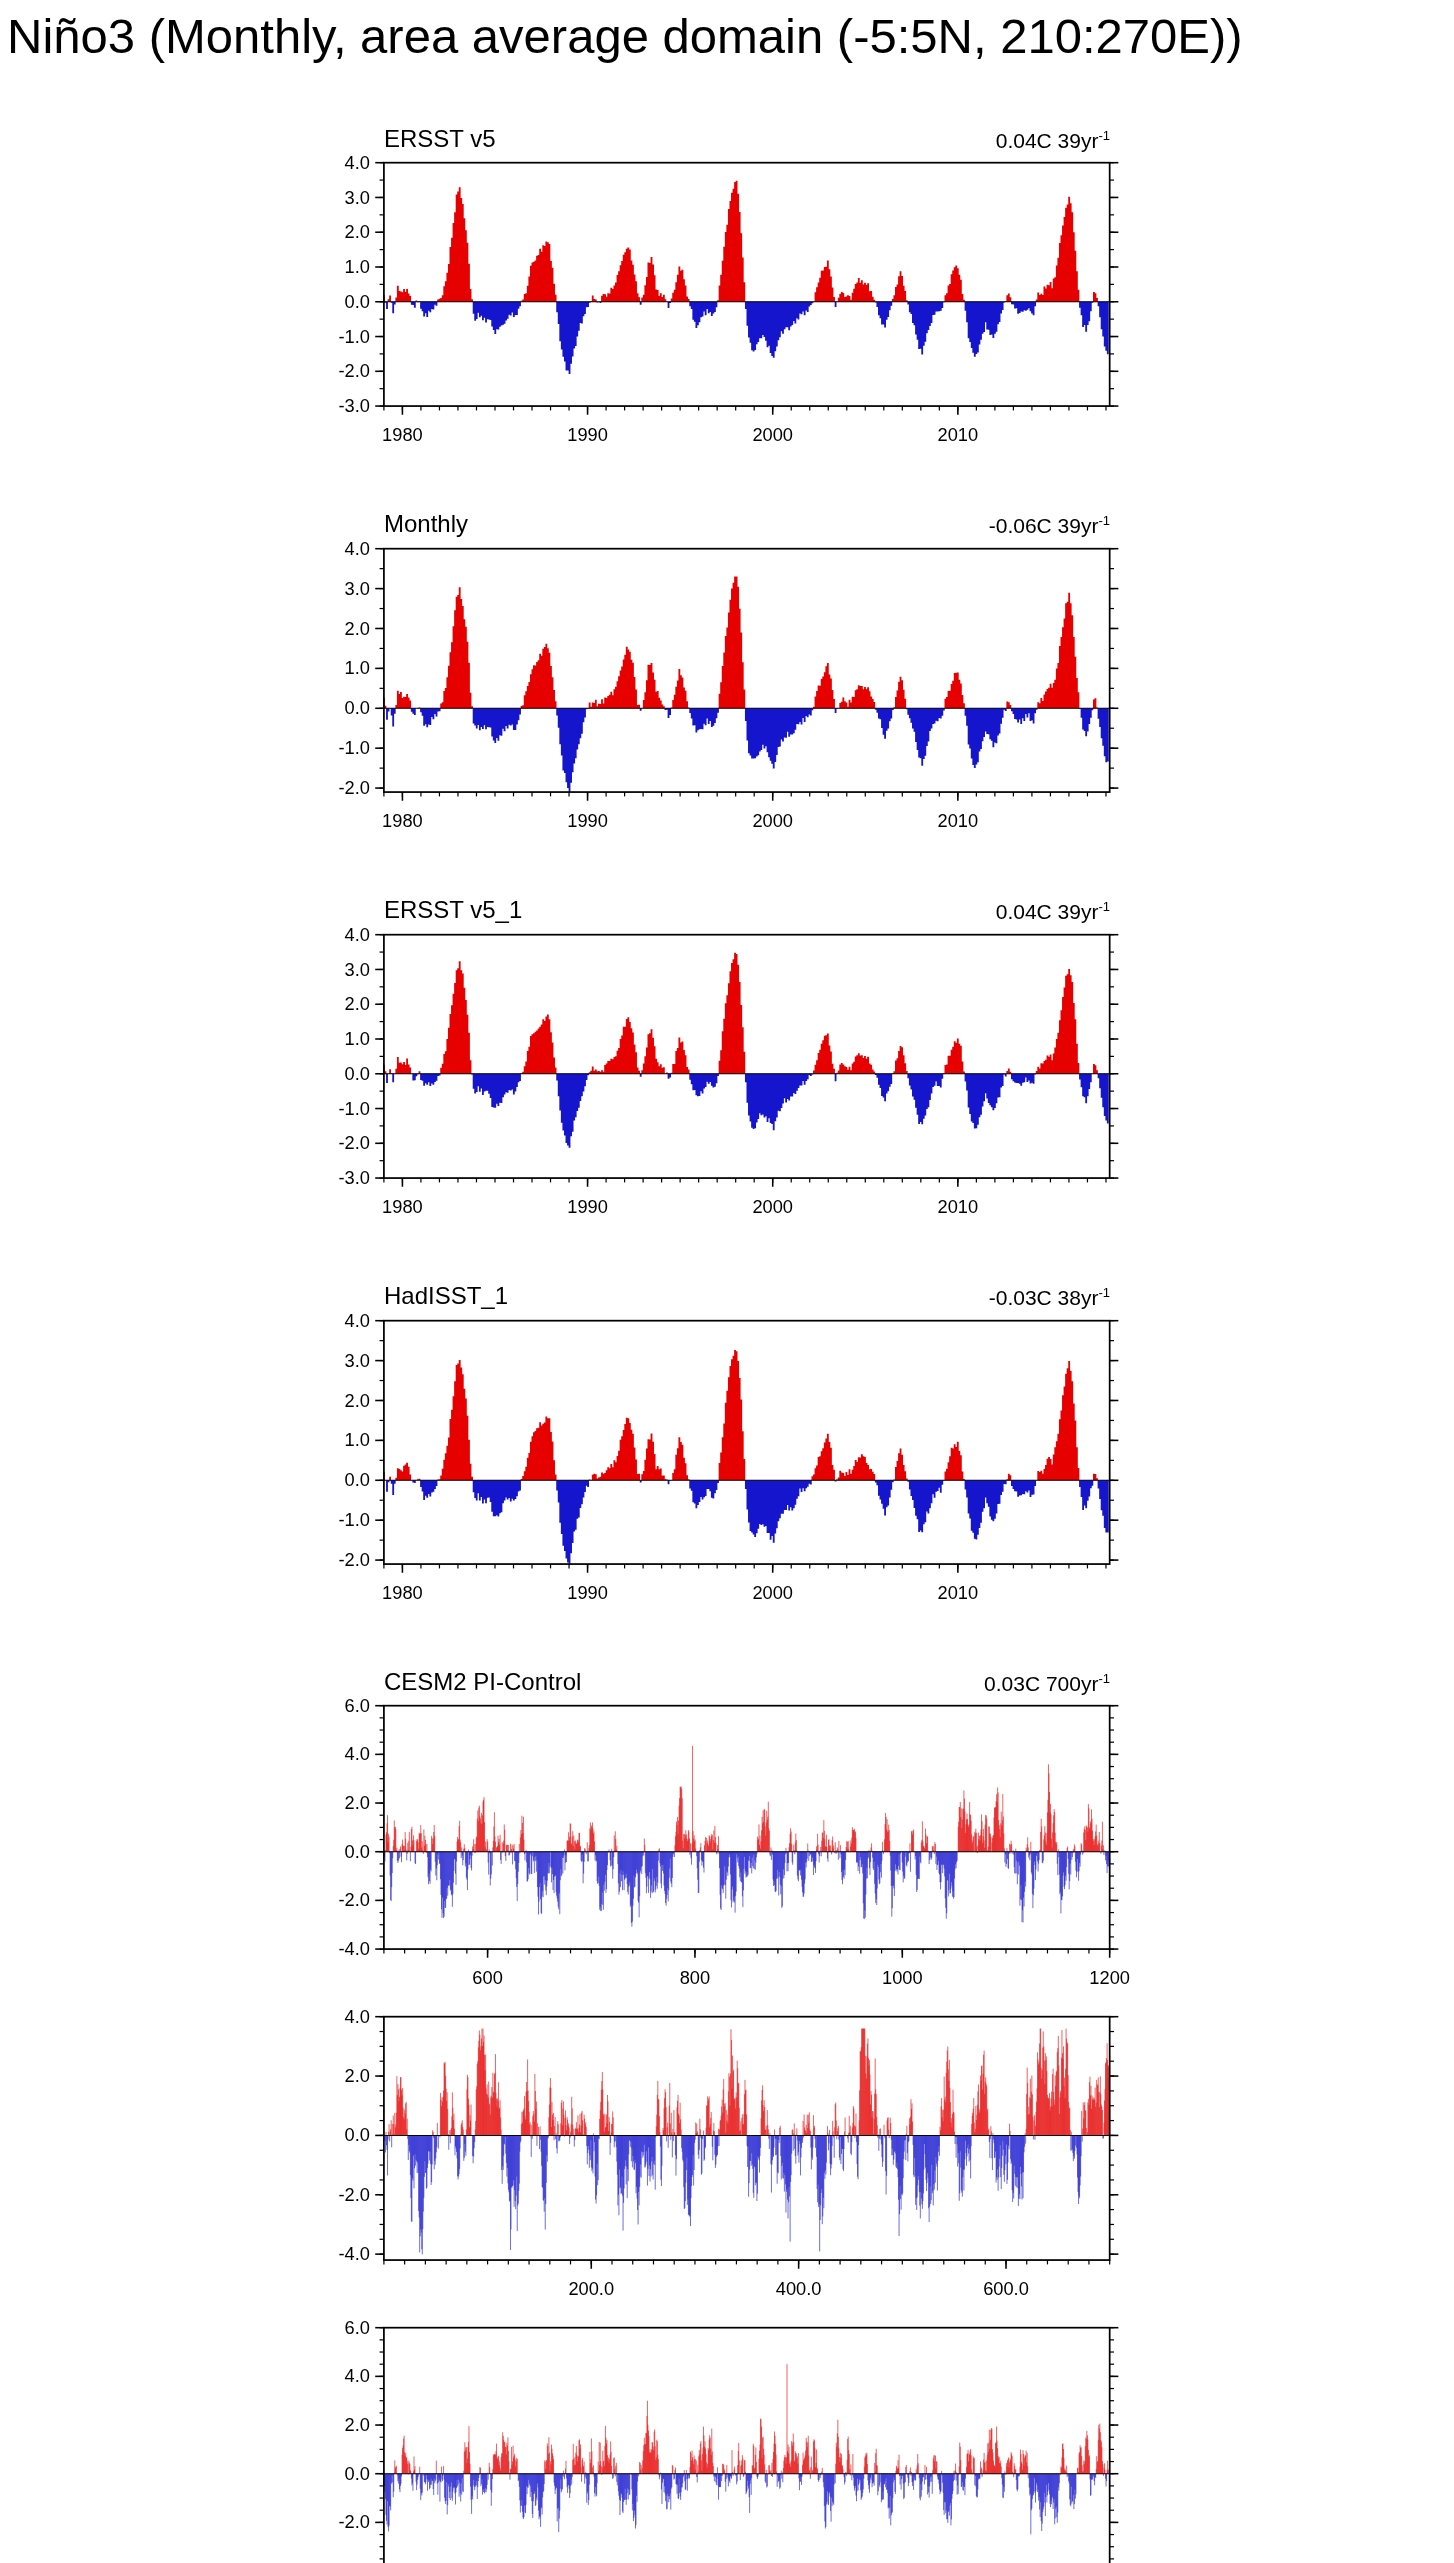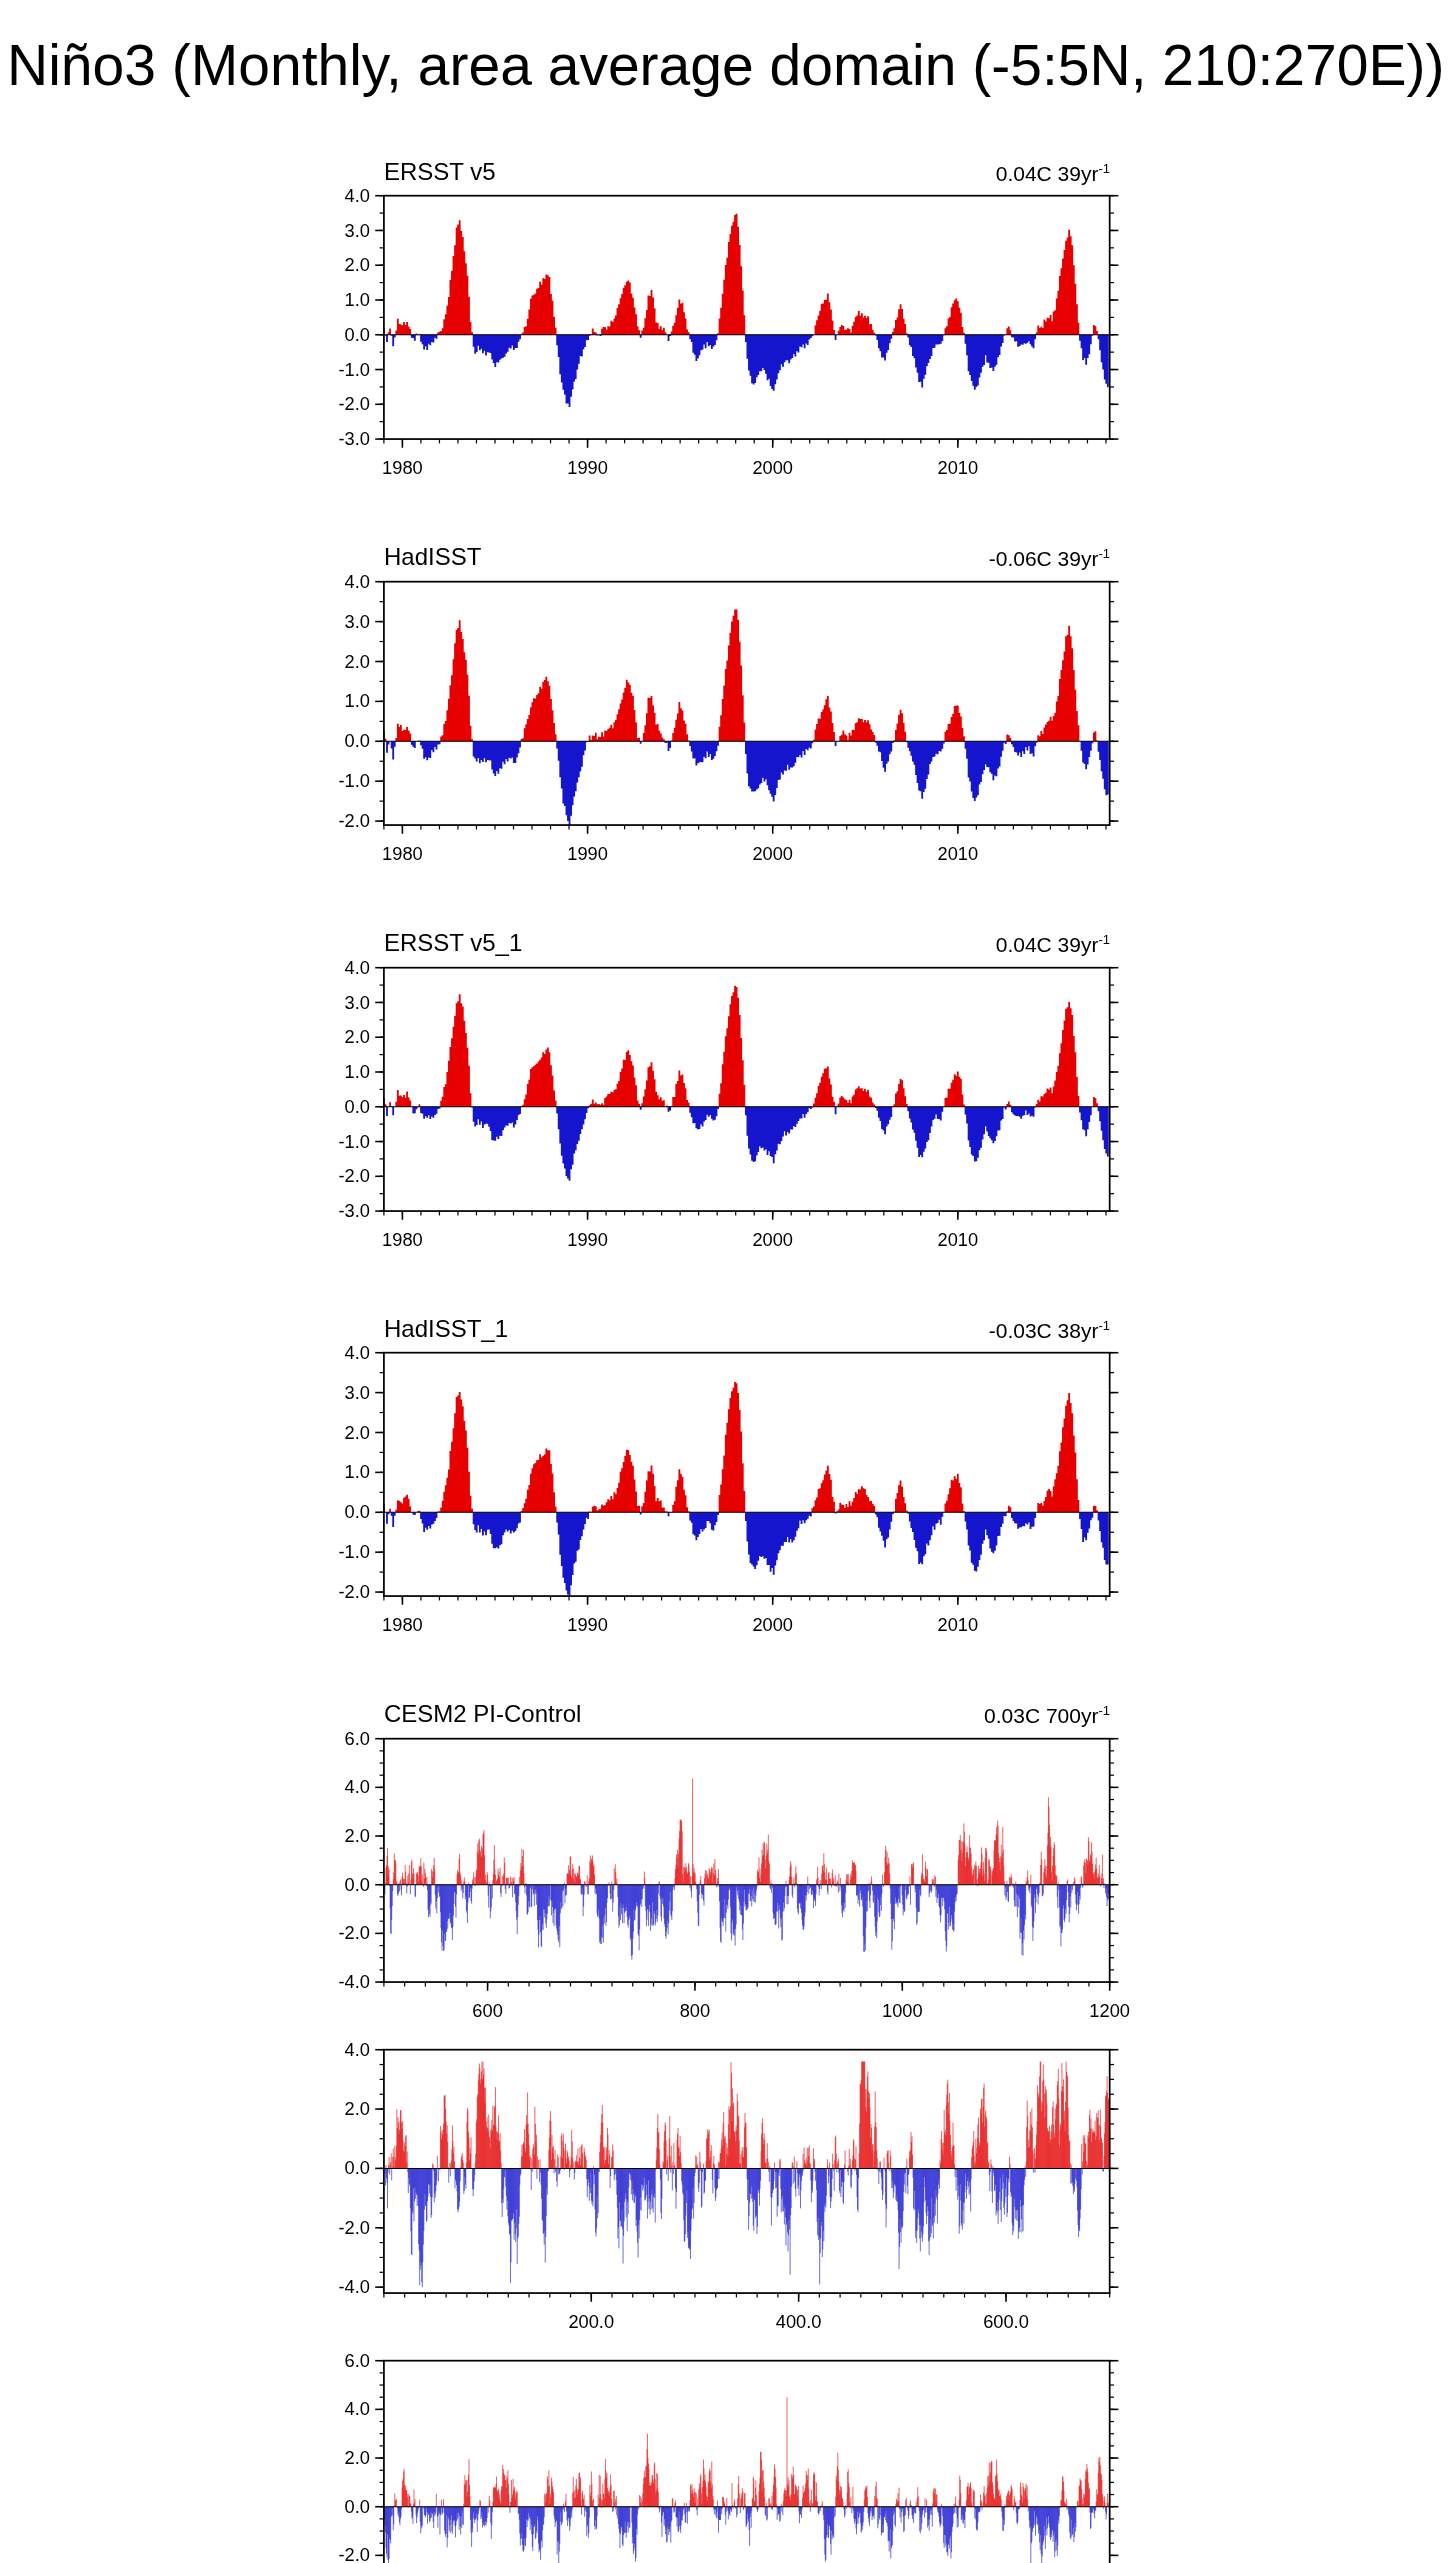--- a/index.html
+++ b/index.html
@@ -1,17 +1,17 @@
 <!DOCTYPE html>
 <html style="font-size:14px"><head>
 <meta charset="utf-8">
 <style>
   html,body{margin:0;padding:0;background:#ffffff;}
   body{width:1455px;height:2563px;font-family:"Liberation Sans",sans-serif;color:#000;overflow:hidden;}
-  .figure-title{font-size:57px;line-height:1.1;padding:10.4px 3.5px 3.5px 7px;white-space:nowrap;margin-top:24px;}
+  .figure-title{font-size:49px;line-height:1.1;padding:10.4px 3.5px 3.5px 7px;white-space:nowrap;}
   .panel{margin-top:12px;}
   .panel-header{display:flex;justify-content:space-between;align-items:flex-end;
     padding-left:384px;padding-right:345px;margin-bottom:1.7px;text-align:center;}
   .panel-title{font-size:24px;}
   .trend-label{font-size:21px;margin-top:48px;}
   .trend-label sup{font-size:13px;}
   svg.chart{display:block;margin-left:323px;}
   .ticktext{font-size:21px;font-family:"Liberation Sans",sans-serif;fill:#000;}
 </style>
 </head>
@@ -130,21 +130,21 @@
           <line x1="91.30102040816324" y1="290" x2="91.30102040816324" y2="300" stroke-width="1.8"></line>
           <line x1="304.3112244897957" y1="290" x2="304.3112244897957" y2="300" stroke-width="1.8"></line>
           <line x1="517.3214285714281" y1="290" x2="517.3214285714281" y2="300" stroke-width="1.8"></line>
           <line x1="730.3316326530604" y1="290" x2="730.3316326530604" y2="300" stroke-width="1.8"></line>
         </g>
         <rect x="70" y="10" width="835" height="280" fill="none" stroke="#000000" stroke-width="2"></rect>
       </svg>
     </div>
     <div class="panel">
       <div class="panel-header">
-        <span class="panel-title">HadISST</span>
+        <span class="panel-title">Monthly</span>
         <span class="trend-label"><span>-0.06C 39yr</span><sup>-1</sup></span>
       </div>
       <svg class="chart" width="878" height="299" viewBox="0 0 1010 344">
         <path d="M73.56 193.6V206.8M75.34 193.6V197.4M78.90 193.6V201.8M80.68 193.6V214.7M82.46 193.6V199.8M102.03 193.6V197.7M103.81 193.6V200.0M105.59 193.6V201.2M109.15 193.6V194.1M112.71 193.6V198.2M114.49 193.6V202.2M116.27 193.6V213.7M118.05 193.6V211.9M119.83 193.6V215.4M121.61 193.6V212.3M123.39 193.6V212.7M125.17 193.6V203.5M126.95 193.6V206.2M128.73 193.6V200.3M130.51 193.6V203.2M132.29 193.6V197.3M134.07 193.6V197.1M173.22 193.6V211.1M175.00 193.6V213.3M176.78 193.6V216.8M178.56 193.6V212.9M180.34 193.6V219.0M182.12 193.6V215.2M183.90 193.6V217.5M185.68 193.6V213.2M187.46 193.6V217.7M189.24 193.6V215.2M191.02 193.6V215.3M192.79 193.6V215.6M194.57 193.6V226.2M196.35 193.6V230.6M198.13 193.6V233.6M199.91 193.6V227.9M201.69 193.6V231.1M203.47 193.6V224.5M205.25 193.6V225.1M207.03 193.6V217.2M208.81 193.6V220.0M210.59 193.6V213.9M212.37 193.6V217.0M214.15 193.6V212.6M215.93 193.6V213.3M217.71 193.6V212.3M219.49 193.6V218.7M221.27 193.6V218.7M223.05 193.6V212.4M224.83 193.6V207.3M226.61 193.6V200.7M269.32 193.6V201.9M271.10 193.6V216.0M272.88 193.6V234.9M274.66 193.6V248.0M276.44 193.6V265.3M278.22 193.6V268.2M280.00 193.6V278.6M281.78 193.6V285.3M283.56 193.6V290.0M285.34 193.6V279.4M287.12 193.6V267.3M288.90 193.6V257.2M290.67 193.6V251.1M292.45 193.6V241.0M294.23 193.6V235.1M296.01 193.6V228.1M297.79 193.6V222.9M299.57 193.6V209.7M301.35 193.6V204.2M303.13 193.6V194.6M304.91 193.6V194.2M365.42 193.6V196.4M393.89 193.6V195.7M395.67 193.6V195.3M397.45 193.6V204.8M399.23 193.6V201.3M422.37 193.6V198.9M424.15 193.6V205.5M425.93 193.6V213.3M427.71 193.6V213.1M429.49 193.6V221.5M431.27 193.6V218.8M433.05 193.6V217.7M434.83 193.6V217.4M436.61 193.6V217.7M438.38 193.6V211.3M440.16 193.6V213.2M441.94 193.6V205.5M443.72 193.6V211.6M445.50 193.6V208.2M447.28 193.6V215.1M449.06 193.6V213.6M450.84 193.6V210.6M452.62 193.6V205.0M454.40 193.6V198.7M486.43 193.6V208.2M488.21 193.6V230.6M489.99 193.6V245.3M491.77 193.6V248.0M493.55 193.6V251.3M495.33 193.6V251.4M497.11 193.6V251.0M498.89 193.6V249.1M500.67 193.6V247.6M502.45 193.6V243.2M504.23 193.6V241.5M506.01 193.6V235.7M507.79 193.6V240.0M509.57 193.6V237.2M511.35 193.6V244.3M513.13 193.6V249.9M514.91 193.6V254.0M516.69 193.6V257.5M518.47 193.6V262.8M520.25 193.6V255.3M522.03 193.6V247.4M523.81 193.6V238.1M525.59 193.6V237.7M527.37 193.6V229.6M529.15 193.6V231.8M530.93 193.6V227.2M532.71 193.6V227.4M534.49 193.6V220.7M536.26 193.6V226.4M538.04 193.6V223.9M539.82 193.6V223.9M541.60 193.6V222.4M543.38 193.6V218.3M545.16 193.6V211.8M546.94 193.6V212.0M548.72 193.6V209.5M550.50 193.6V212.2M552.28 193.6V204.8M554.06 193.6V209.5M555.84 193.6V202.5M557.62 193.6V204.0M559.40 193.6V200.8M561.18 193.6V201.9M562.96 193.6V196.0M589.65 193.6V198.9M591.43 193.6V194.2M635.92 193.6V195.2M637.70 193.6V198.7M639.48 193.6V205.5M641.26 193.6V206.1M643.04 193.6V216.4M644.82 193.6V224.0M646.60 193.6V228.8M648.38 193.6V219.5M650.16 193.6V217.0M651.94 193.6V208.5M653.72 193.6V205.4M655.50 193.6V195.5M671.52 193.6V194.8M673.30 193.6V201.1M675.08 193.6V205.1M676.86 193.6V210.2M678.64 193.6V217.0M680.42 193.6V220.5M682.19 193.6V232.4M683.97 193.6V241.7M685.75 193.6V250.3M687.53 193.6V251.2M689.31 193.6V259.8M691.09 193.6V252.1M692.87 193.6V248.2M694.65 193.6V236.9M696.43 193.6V231.7M698.21 193.6V219.8M699.99 193.6V217.0M701.77 193.6V211.7M703.55 193.6V211.1M705.33 193.6V207.9M707.11 193.6V208.6M708.89 193.6V204.7M710.67 193.6V205.4M712.45 193.6V202.2M714.23 193.6V196.3M739.14 193.6V202.2M740.92 193.6V213.6M742.70 193.6V235.4M744.48 193.6V240.0M746.26 193.6V251.5M748.04 193.6V259.0M749.82 193.6V262.3M751.60 193.6V258.3M753.38 193.6V255.6M755.16 193.6V243.3M756.94 193.6V240.5M758.72 193.6V231.4M760.50 193.6V226.6M762.28 193.6V220.4M764.06 193.6V223.1M765.84 193.6V223.6M767.62 193.6V229.1M769.40 193.6V231.1M771.18 193.6V238.4M772.96 193.6V233.1M774.74 193.6V233.9M776.52 193.6V224.8M778.30 193.6V222.6M780.07 193.6V211.4M781.85 193.6V204.6M783.63 193.6V195.2M785.41 193.6V196.6M792.53 193.6V197.0M794.31 193.6V200.1M796.09 193.6V206.0M797.87 193.6V206.5M799.65 193.6V210.0M801.43 193.6V206.4M803.21 193.6V211.6M804.99 193.6V205.0M806.77 193.6V208.2M808.55 193.6V200.1M810.33 193.6V204.3M812.11 193.6V199.4M813.89 193.6V208.1M815.67 193.6V207.3M817.45 193.6V211.1M819.23 193.6V199.3M821.01 193.6V195.3M870.84 193.6V194.3M872.62 193.6V204.5M874.40 193.6V218.0M876.18 193.6V219.7M877.95 193.6V225.7M879.73 193.6V220.3M881.51 193.6V211.8M883.29 193.6V204.6M885.07 193.6V195.8M892.19 193.6V205.6M893.97 193.6V215.2M895.75 193.6V228.0M897.53 193.6V236.8M899.31 193.6V248.7M901.09 193.6V255.7M902.87 193.6V254.8" stroke="#1515cd" stroke-width="2.1008528784648184" fill="none"></path>
         <path d="M70.00 193.6V181.6M71.78 193.6V190.6M77.12 193.6V193.2M84.24 193.6V189.8M86.02 193.6V173.5M87.80 193.6V177.2M89.58 193.6V174.9M91.36 193.6V181.9M93.14 193.6V180.4M94.91 193.6V180.5M96.69 193.6V177.1M98.47 193.6V181.1M100.25 193.6V184.6M110.93 193.6V192.8M135.85 193.6V188.2M137.63 193.6V186.6M139.41 193.6V173.7M141.19 193.6V170.3M142.97 193.6V157.8M144.74 193.6V144.7M146.52 193.6V129.0M148.30 193.6V117.7M150.08 193.6V99.1M151.86 193.6V80.8M153.64 193.6V65.3M155.42 193.6V63.3M157.20 193.6V54.5M158.98 193.6V67.8M160.76 193.6V75.8M162.54 193.6V91.2M164.32 193.6V99.9M166.10 193.6V117.0M167.88 193.6V141.2M169.66 193.6V175.6M171.44 193.6V191.2M228.39 193.6V191.1M230.17 193.6V190.2M231.95 193.6V178.6M233.73 193.6V173.9M235.51 193.6V167.9M237.29 193.6V163.4M239.07 193.6V154.4M240.85 193.6V148.8M242.62 193.6V144.0M244.40 193.6V144.3M246.18 193.6V140.5M247.96 193.6V138.4M249.74 193.6V130.8M251.52 193.6V133.1M253.30 193.6V125.2M255.08 193.6V123.1M256.86 193.6V119.5M258.64 193.6V124.6M260.42 193.6V129.6M262.20 193.6V145.0M263.98 193.6V158.0M265.76 193.6V172.6M267.54 193.6V185.4M306.69 193.6V187.1M308.47 193.6V191.9M310.25 193.6V187.1M312.03 193.6V187.4M313.81 193.6V183.7M315.59 193.6V191.3M317.37 193.6V188.5M319.15 193.6V188.8M320.93 193.6V183.1M322.71 193.6V188.1M324.49 193.6V181.2M326.27 193.6V181.7M328.05 193.6V179.5M329.83 193.6V178.0M331.61 193.6V174.5M333.39 193.6V178.6M335.17 193.6V171.6M336.95 193.6V168.8M338.73 193.6V162.5M340.50 193.6V156.8M342.28 193.6V150.2M344.06 193.6V145.5M345.84 193.6V137.4M347.62 193.6V132.0M349.40 193.6V122.8M351.18 193.6V126.1M352.96 193.6V128.6M354.74 193.6V137.8M356.52 193.6V141.1M358.30 193.6V157.7M360.08 193.6V172.1M361.86 193.6V189.8M363.64 193.6V189.6M367.20 193.6V193.2M368.98 193.6V184.2M370.76 193.6V175.3M372.54 193.6V161.3M374.32 193.6V143.6M376.10 193.6V143.7M377.88 193.6V141.6M379.66 193.6V152.3M381.44 193.6V160.7M383.22 193.6V174.7M385.00 193.6V173.7M386.78 193.6V181.6M388.55 193.6V184.7M390.33 193.6V189.3M392.11 193.6V191.3M401.01 193.6V192.6M402.79 193.6V184.1M404.57 193.6V178.0M406.35 193.6V168.9M408.13 193.6V161.7M409.91 193.6V148.3M411.69 193.6V155.7M413.47 193.6V158.3M415.25 193.6V169.6M417.03 193.6V173.4M418.81 193.6V185.4M420.59 193.6V192.7M456.18 193.6V176.8M457.96 193.6V163.7M459.74 193.6V145.0M461.52 193.6V129.4M463.30 193.6V110.5M465.08 193.6V100.8M466.86 193.6V83.3M468.64 193.6V68.7M470.42 193.6V55.9M472.20 193.6V49.3M473.98 193.6V41.9M475.76 193.6V42.1M477.54 193.6V53.7M479.32 193.6V79.2M481.10 193.6V106.5M482.88 193.6V140.6M484.66 193.6V172.1M564.74 193.6V191.9M566.52 193.6V180.0M568.30 193.6V173.8M570.08 193.6V167.5M571.86 193.6V167.7M573.64 193.6V159.8M575.42 193.6V157.1M577.20 193.6V152.1M578.98 193.6V145.3M580.76 193.6V141.5M582.54 193.6V154.6M584.31 193.6V159.4M586.09 193.6V172.5M587.87 193.6V182.8M594.99 193.6V187.6M596.77 193.6V186.0M598.55 193.6V181.1M600.33 193.6V185.4M602.11 193.6V186.9M603.89 193.6V191.9M605.67 193.6V183.7M607.45 193.6V186.9M609.23 193.6V180.4M611.01 193.6V180.5M612.79 193.6V173.0M614.57 193.6V171.6M616.35 193.6V167.1M618.13 193.6V168.1M619.91 193.6V168.1M621.69 193.6V171.7M623.47 193.6V169.1M625.25 193.6V171.8M627.03 193.6V169.3M628.81 193.6V174.0M630.59 193.6V180.0M632.37 193.6V182.8M634.14 193.6V186.4M657.28 193.6V192.3M659.06 193.6V180.5M660.84 193.6V173.2M662.62 193.6V163.2M664.40 193.6V157.4M666.18 193.6V161.4M667.96 193.6V172.3M669.74 193.6V182.5M716.01 193.6V182.6M717.79 193.6V180.7M719.57 193.6V173.6M721.35 193.6V173.4M723.13 193.6V165.6M724.91 193.6V162.0M726.69 193.6V153.1M728.47 193.6V152.8M730.25 193.6V152.3M732.02 193.6V160.9M733.80 193.6V165.1M735.58 193.6V178.4M737.36 193.6V187.9M787.19 193.6V185.8M788.97 193.6V186.7M790.75 193.6V189.8M822.79 193.6V186.7M824.57 193.6V187.9M826.35 193.6V181.7M828.13 193.6V185.1M829.90 193.6V177.7M831.68 193.6V174.2M833.46 193.6V171.4M835.24 193.6V170.0M837.02 193.6V165.5M838.80 193.6V169.9M840.58 193.6V164.6M842.36 193.6V160.7M844.14 193.6V147.8M845.92 193.6V141.4M847.70 193.6V121.9M849.48 193.6V111.5M851.26 193.6V100.3M853.04 193.6V90.2M854.82 193.6V72.7M856.60 193.6V71.0M858.38 193.6V60.8M860.16 193.6V72.8M861.94 193.6V86.5M863.72 193.6V111.5M865.50 193.6V134.4M867.28 193.6V158.7M869.06 193.6V175.1M886.85 193.6V183.5M888.63 193.6V182.2M890.41 193.6V192.6" stroke="#e60000" stroke-width="2.1008528784648184" fill="none"></path>
         <line x1="70" y1="193.6065573770492" x2="905" y2="193.6065573770492" stroke="#000000" stroke-width="1.2"></line>
         <text x="54" y="17" text-anchor="end" class="ticktext" stroke="none">4.0</text>
         <text x="54" y="62.9016393442623" text-anchor="end" class="ticktext" stroke="none">3.0</text>
         <text x="54" y="108.8032786885246" text-anchor="end" class="ticktext" stroke="none">2.0</text>
         <text x="54" y="154.7049180327869" text-anchor="end" class="ticktext" stroke="none">1.0</text>

